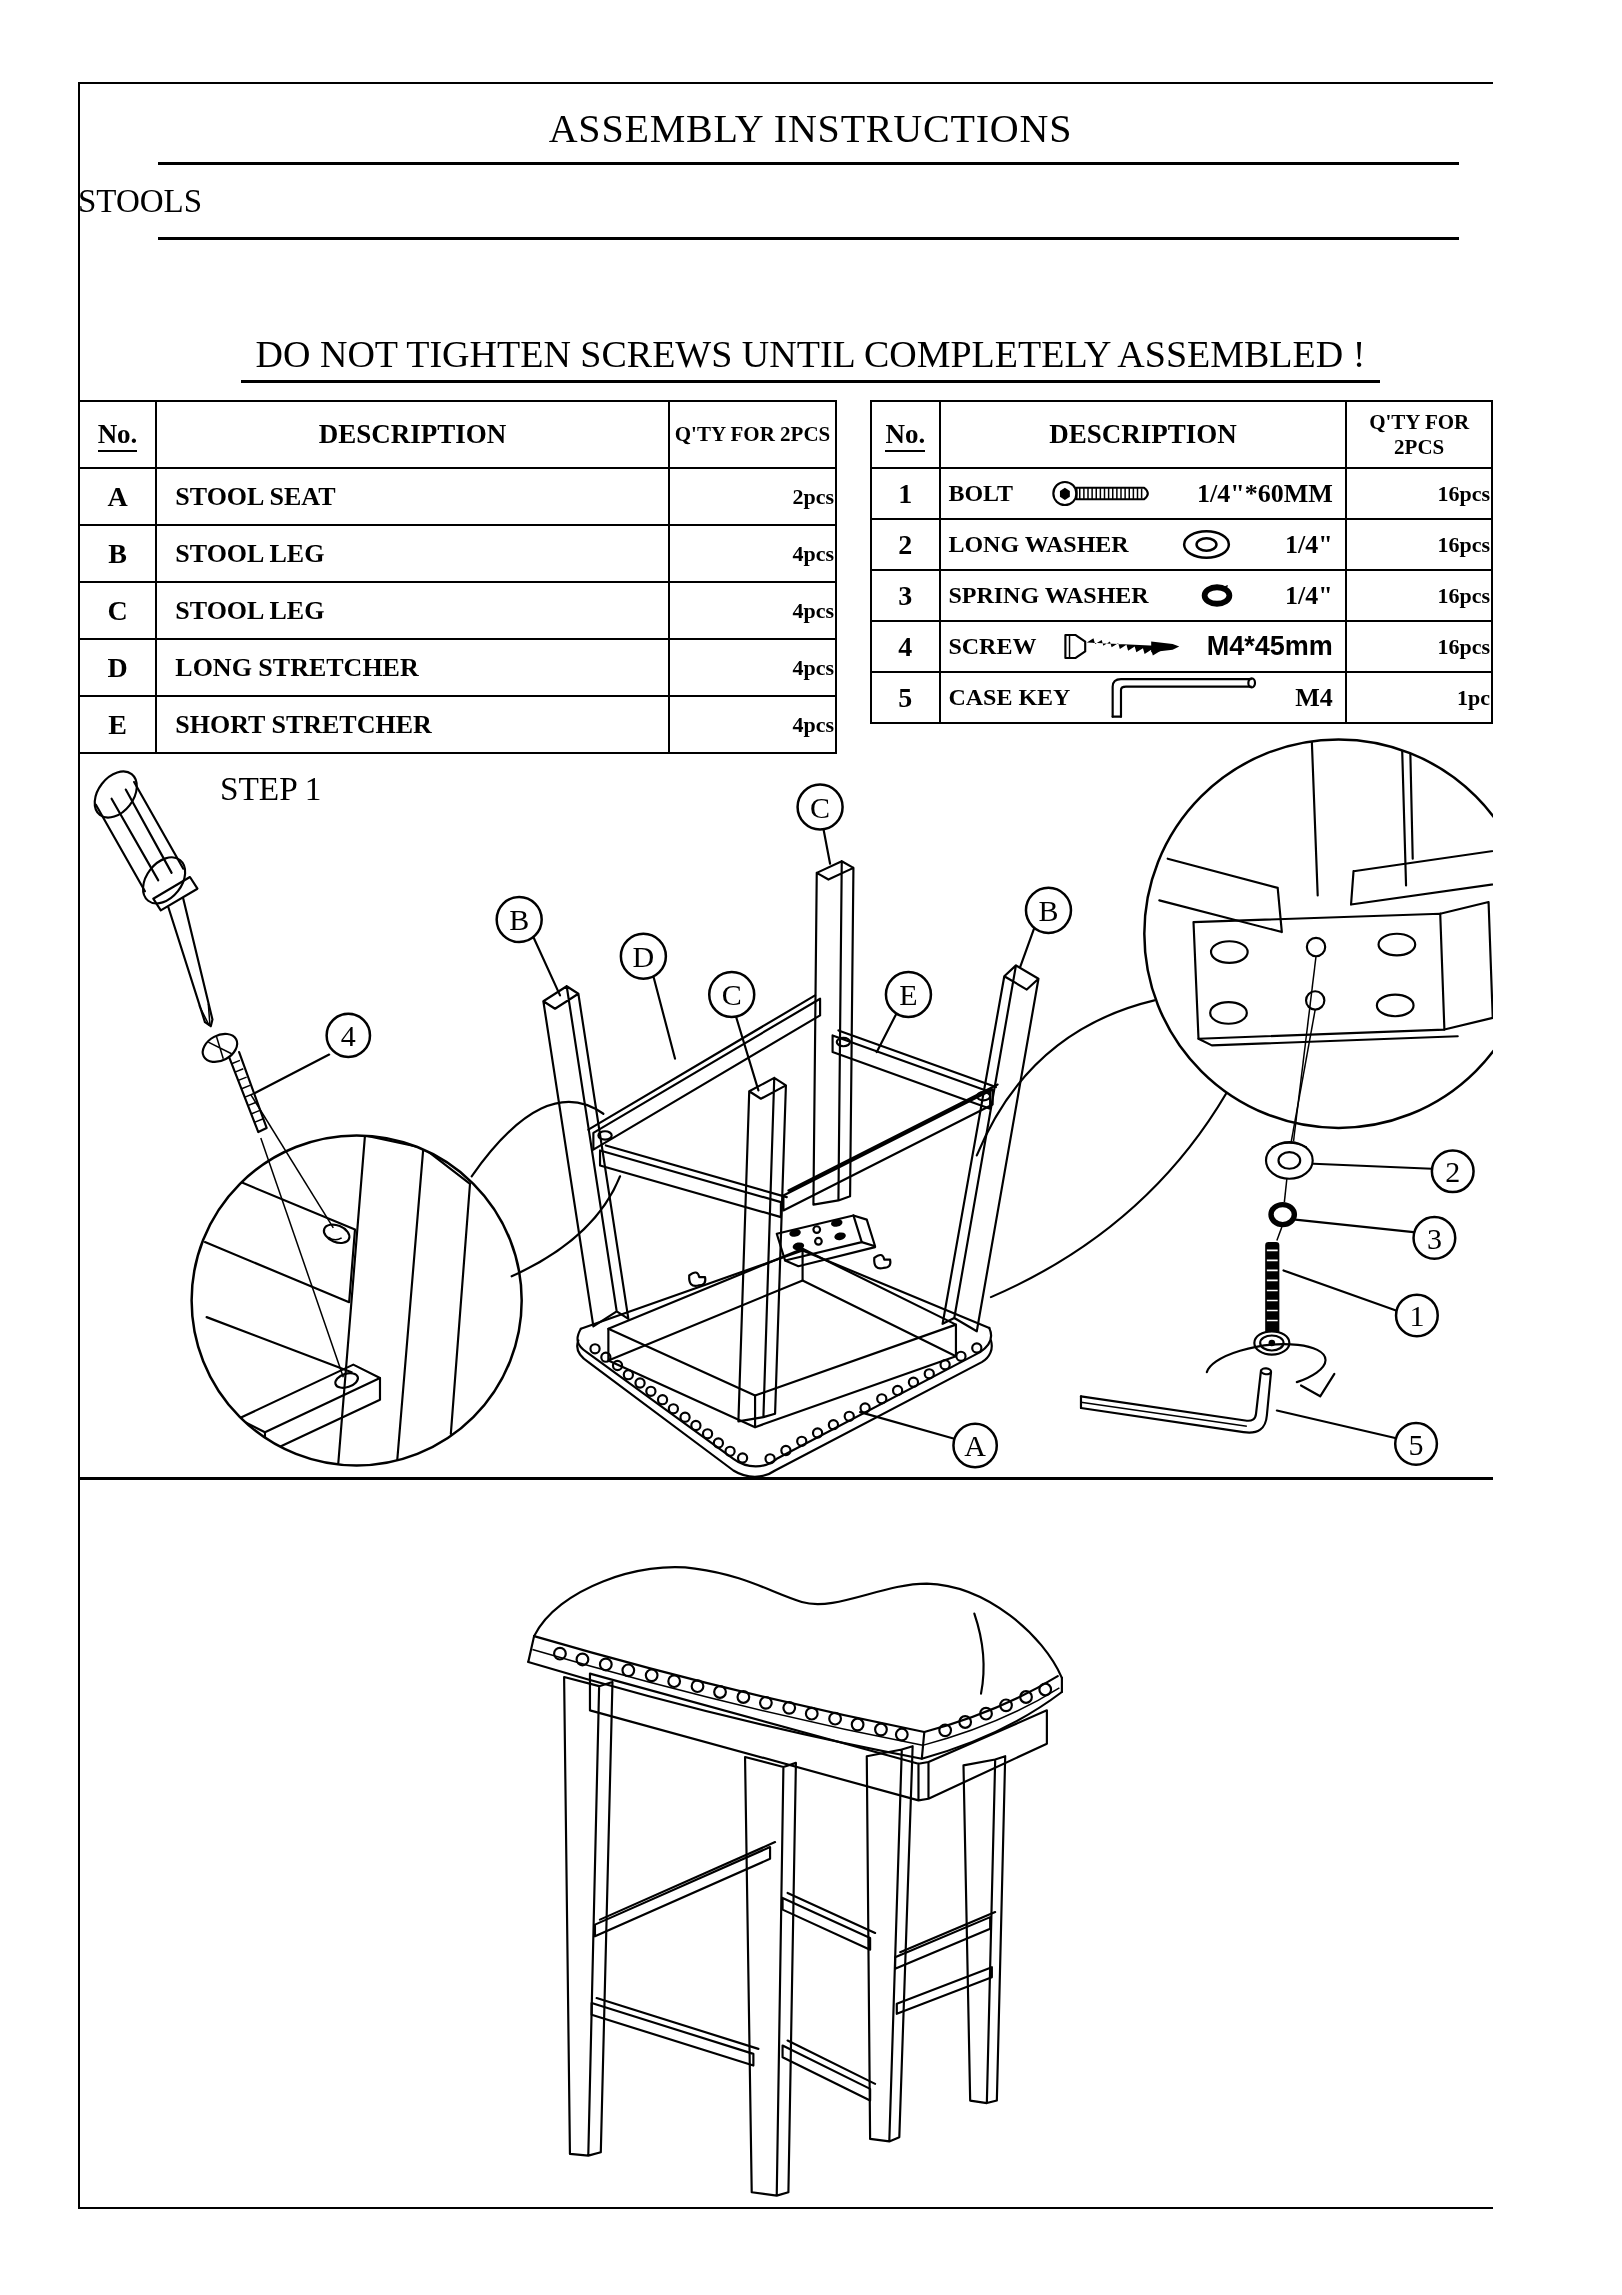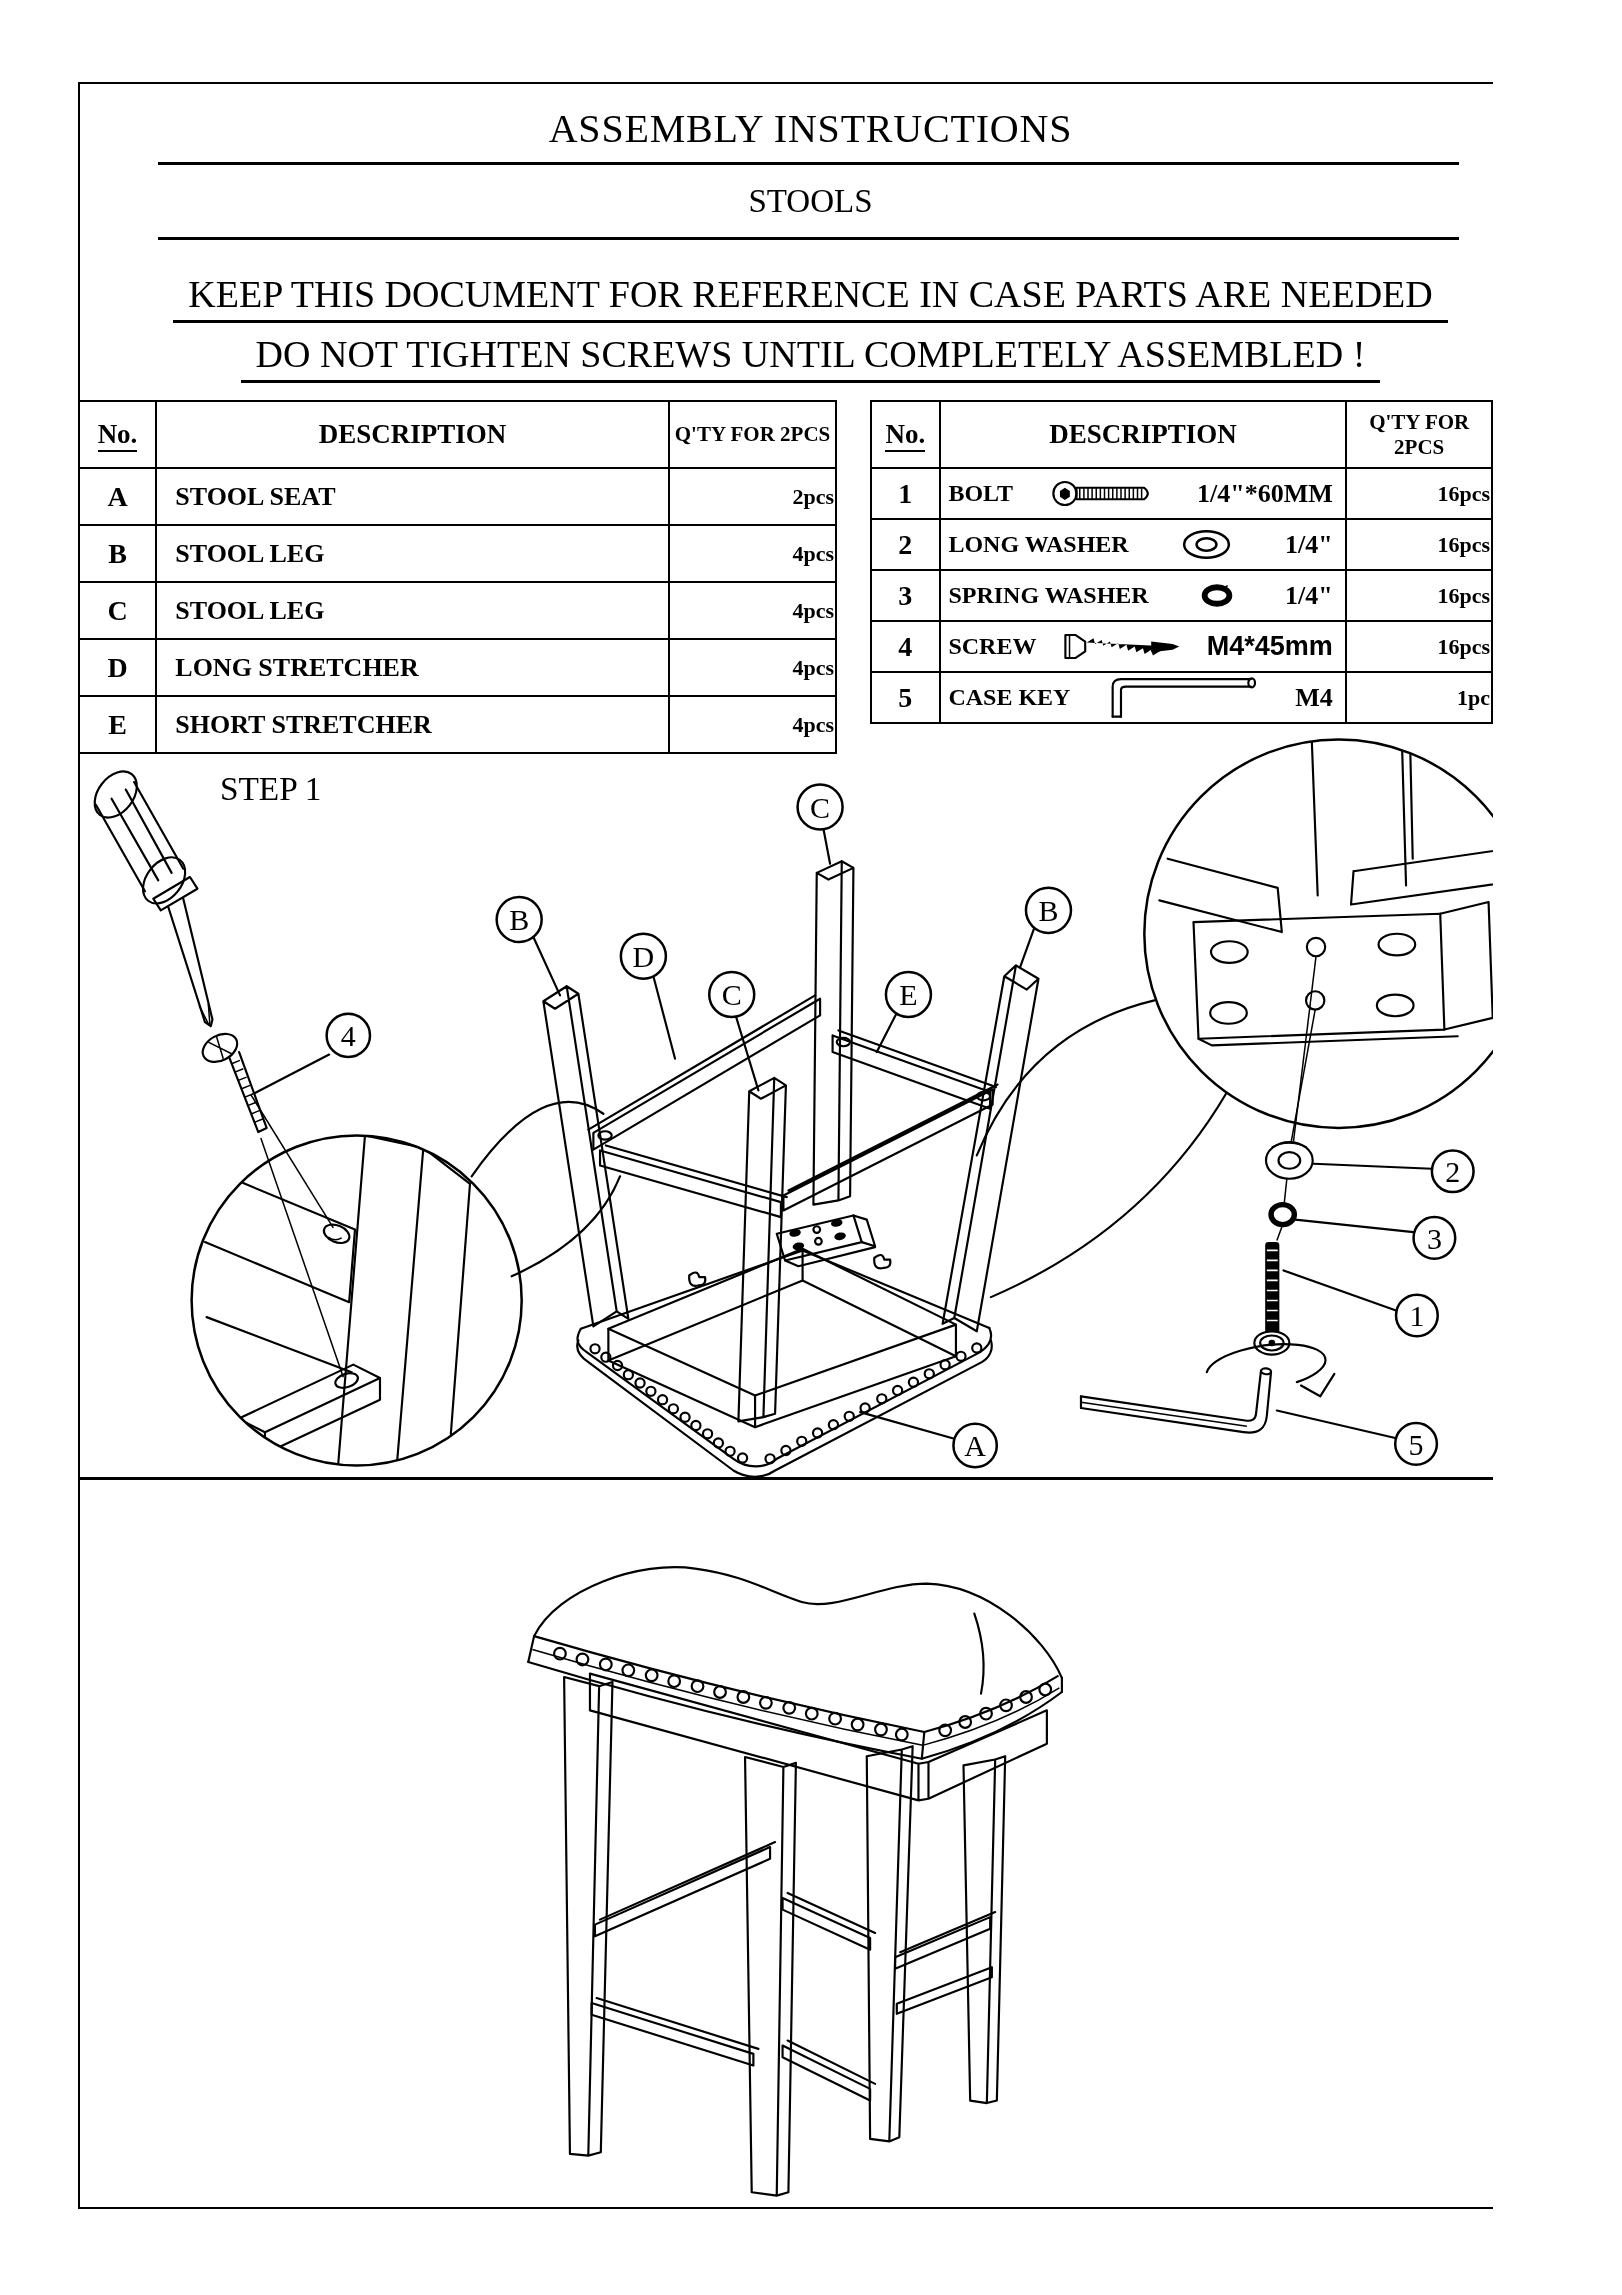--- a/index.html
+++ b/index.html
@@ -1,21 +1,21 @@
 <!DOCTYPE html>
 <html style="font-size:13.3px"><head>
 <meta charset="utf-8">
 <style>
   html,body{margin:0;padding:0;background:#fff;}
   .page{position:relative;width:1493px;height:2295px;background:#fff;overflow:hidden;
         font-family:"Liberation Serif",serif;color:#000;}
   .abs{position:absolute;}
   .outer-border{left:78px;top:82px;width:1460px;height:2123px;border:2.5px solid #000;}
   .title{left:78px;top:105px;width:1465px;text-align:center;font-size:40px;letter-spacing:0.8px;}
-  .subtitle{left:78px;top:183px;width:1465px;text-align:center;font-size:33px;}
+  .subtitle{left:78px;top:183px;width:1465px;font-size:33px;}
   .rule{left:158px;width:1301px;height:3.3px;background:#000;}
   .r1{top:162px;} .r2{top:237px;}
   .warn{left:78px;width:1465px;text-align:center;font-size:38px;}
   .w1{top:272px;} .w2{top:332px;}
   .warn span{display:inline-block;border-bottom:3.3px solid #000;padding:0 15px 5px 15px;line-height:1.05;}
   table{border-collapse:collapse;table-layout:fixed;}
   td,th{border:2.5px solid #000;overflow:hidden;font-weight:bold;}
   .tbl-left{left:78px;top:400px;}
   .tbl-right{left:870px;top:400px;}
   .tbl-left th,.tbl-right th{font-size:27px;}
@@ -42,21 +42,20 @@
 <body>
 
 <div class="page">
 
   <div class="abs outer-border"></div>
 
   <div class="abs title">ASSEMBLY INSTRUCTIONS</div>
   <div class="abs rule r1"></div>
   <div class="abs subtitle">STOOLS</div>
   <div class="abs rule r2"></div>
-  <div class="abs warn w1"><span>KEEP THIS DOCUMENT FOR REFERENCE IN CASE PARTS ARE NEEDED</span></div>
   <div class="abs warn w2"><span>DO NOT TIGHTEN SCREWS UNTIL COMPLETELY ASSEMBLED !</span></div>
 
   <table class="abs tbl-left">
     <colgroup>
         <col style="width:77px">
         <col style="width:513px">
         <col style="width:167px">
       </colgroup>
     <tbody>
         <tr style="height:67px">

